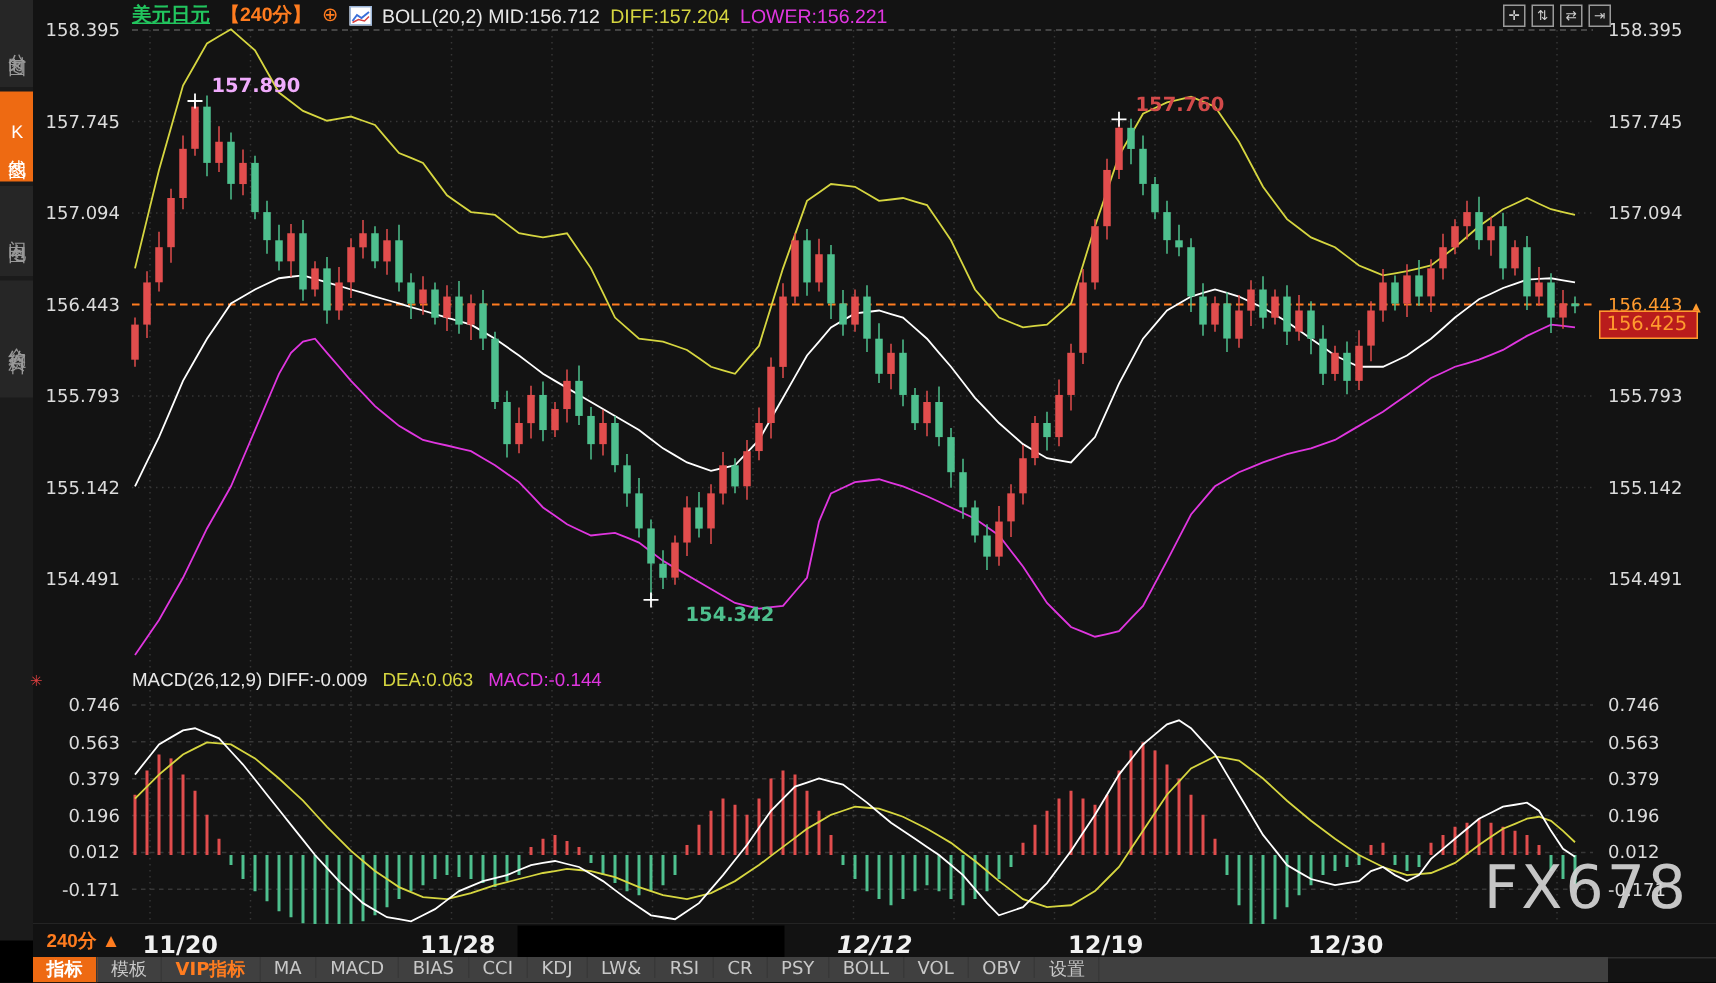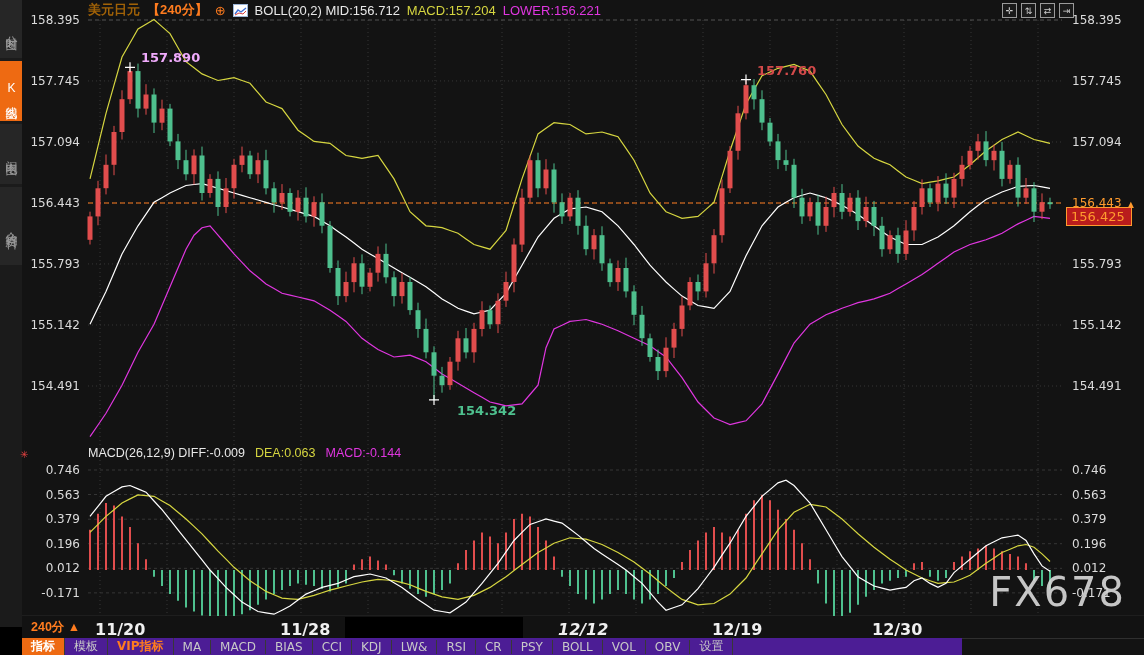--- a/index.html
+++ b/index.html
@@ -11,21 +11,21 @@
   .side-item{writing-mode:vertical-lr;text-orientation:upright;width:22px;
              display:flex;align-items:center;justify-content:center;
              color:#9a9a9a;font-size:12px;letter-spacing:2px;background:#262626;
              margin-bottom:3px;cursor:pointer;}
   .side-item.active{background:#ee6a12;color:#fff;}
   .sidebar-bottom{position:absolute;left:0;bottom:0;width:22px;height:28px;background:#000;}
 
   
   .header{position:absolute;left:88px;top:2px;height:16px;display:flex;align-items:center;
           gap:7px;font-size:13px;z-index:6;white-space:nowrap;}
-  .t-symbol{color:#a16207;font-weight:bold;}
+  .t-symbol{color:#22c55e;font-weight:bold;text-decoration:underline;}
   .t-frame{color:#ff7c1f;font-weight:bold;}
   .t-hot{color:#ff7c1f;font-size:13px;}
   .t-chart-ic{display:inline-block;width:13px;height:11px;background:#fff;border:1px solid #9db6d8;position:relative;}
   .t-boll{color:#e8e8e8;}
   .t-upper{color:#d6d640;}
   .t-lower{color:#e036e0;}
 
   .tools{position:absolute;right:70px;top:3px;display:flex;gap:4px;z-index:6;}
   .tool{width:13px;height:13px;border:1px solid #9a9a9a;color:#cfcfcf;font-size:9px;
         display:flex;align-items:center;justify-content:center;cursor:pointer;background:#1a1a1a;}
@@ -48,22 +48,22 @@
 
   
   .anno{position:absolute;font-size:13px;font-weight:bold;z-index:6;font-family:"DejaVu Sans",sans-serif;}
 
   
   .axis-row{position:absolute;left:22px;top:616px;width:1122px;height:22px;background:#121212;
             border-bottom:1px solid #2f2f2f;z-index:3;}
   .tf-btn{position:absolute;left:28px;top:619px;color:#ff7c1f;font-size:12.5px;font-weight:bold;
           border-bottom:2px solid #ff7c1f;padding:0 3px 2px 3px;z-index:6;cursor:pointer;}
   .redact{position:absolute;left:345px;top:617px;width:178px;height:22px;background:#000;z-index:5;}
-  .tabbar{position:absolute;left:22px;top:638px;width:940px;height:17px;background:#4c1d95;
-          display:flex;align-items:center;z-index:6;}
+  .tabbar{position:absolute;left:22px;top:638px;width:1050px;height:17px;background:#404040;
+          display:flex;align-items:flex-start;z-index:6;}
   .tab{display:flex;align-items:center;justify-content:center;padding:0 9px;color:#c8c8c8;
        font-size:12px;border-right:1px solid #383838;cursor:pointer;white-space:nowrap;
        font-family:"DejaVu Sans",sans-serif;}
   .tab.active{background:#ee6a12;color:#fff;font-weight:bold;}
   .tab.vip{color:#ff7c1f;font-weight:bold;}
 
   .watermark{position:absolute;right:18px;top:569px;font-size:40px;color:#d6d6d6;opacity:.92;
              letter-spacing:2px;z-index:7;font-family:"DejaVu Sans",sans-serif;}
   #plot{position:absolute;left:0;top:0;z-index:1;}
 </style>
@@ -498,21 +498,21 @@
     <span class="t-symbol">美元日元</span>
     <span class="t-frame">【240分】</span>
     <span class="t-hot">⊕</span>
     <span class="t-chart-ic">
       <svg width="13" height="11">
           <polyline points="1,8 4,4 7,6 12,2" fill="none" stroke="#3a6fd8" stroke-width="1.3"></polyline>
           <polyline points="1,9 5,7 9,8 12,5" fill="none" stroke="#d84040" stroke-width="1"></polyline>
         </svg>
     </span>
     <span class="t-boll">BOLL(20,2) MID:156.712</span>
-    <span class="t-upper">MACD:157.204</span>
+    <span class="t-upper">DIFF:157.204</span>
     <span class="t-lower">LOWER:156.221</span>
   </div>
 
   <div class="tools">
     <span class="tool">✛</span>
     <span class="tool">⇅</span>
     <span class="tool">⇄</span>
     <span class="tool">⇥</span>
   </div>
 

